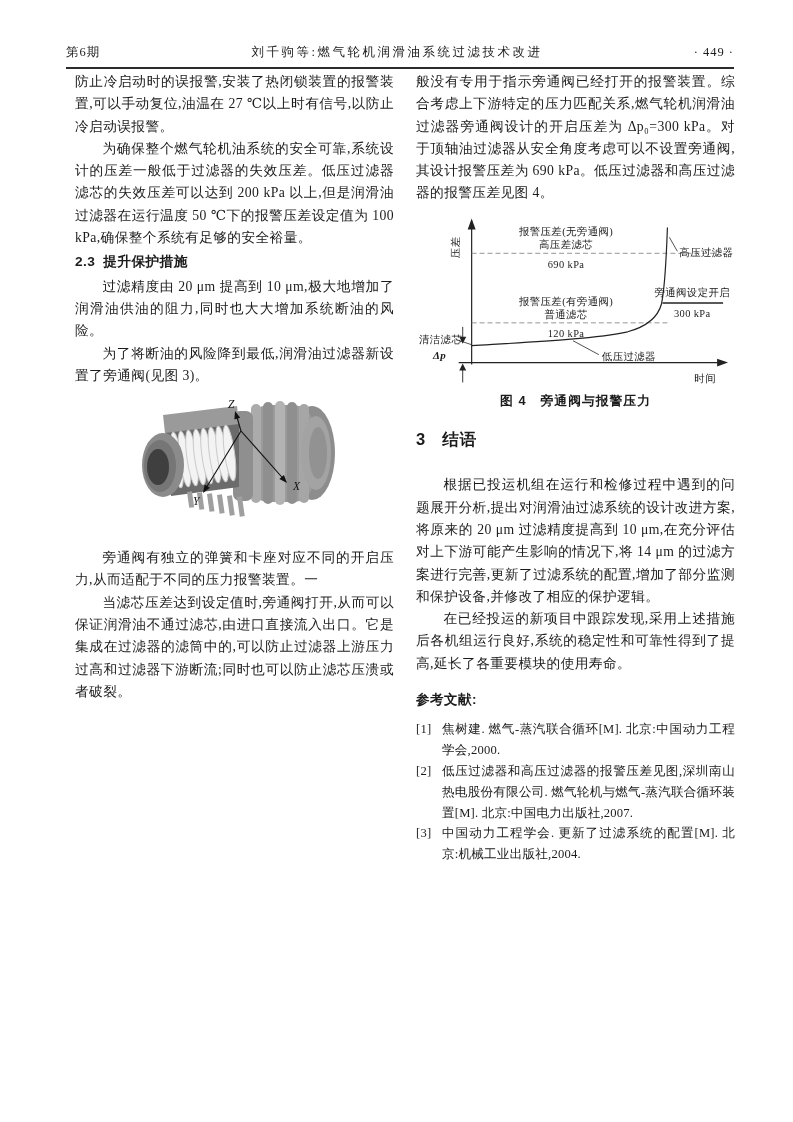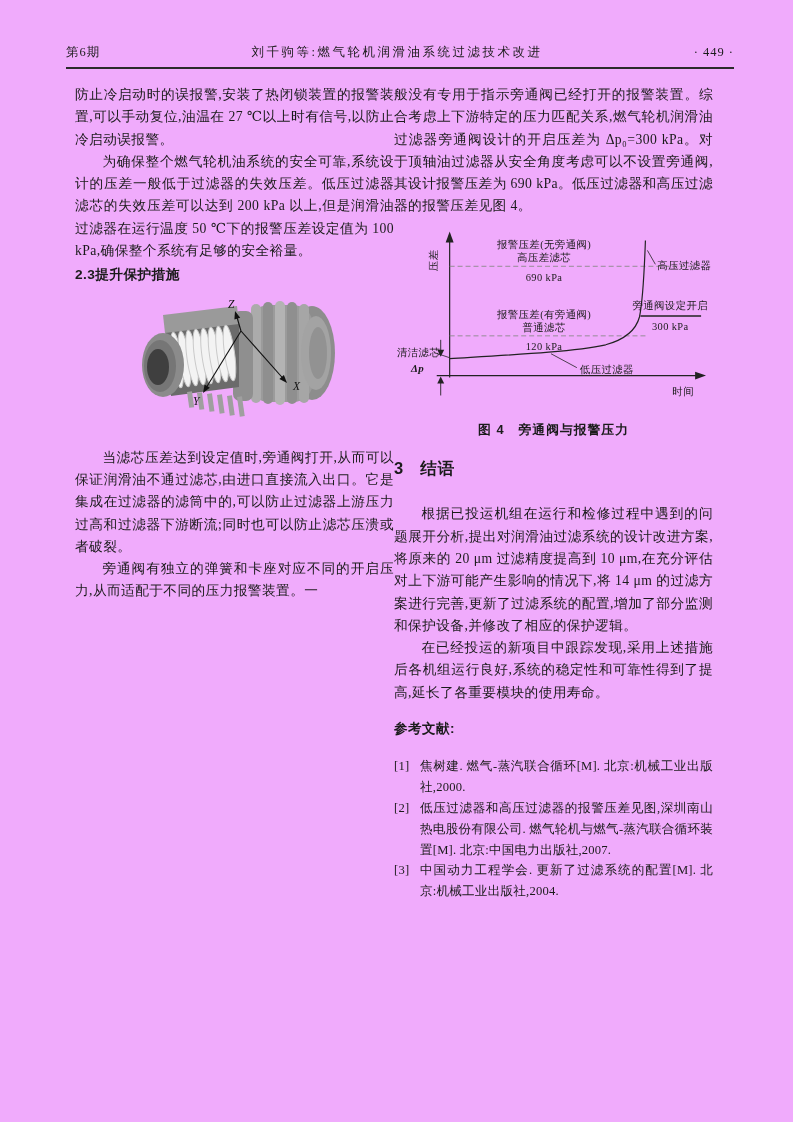--- a/index.html
+++ b/index.html
@@ -1,58 +1,58 @@
 <!DOCTYPE html>
 <html><head>
 <meta charset="utf-8">
 <style>
   html,body { margin:0; padding:0; background:#e9e9e9; }
   .page {
     position:relative; width:793px; height:1122px; margin:0 auto;
-    background:#f0abfc; overflow:hidden;
+    background:#ffffff; overflow:hidden;
     font-family:"Liberation Serif","DejaVu Serif",serif;
     color:#1b1b1b;
   }
   .header {
     position:absolute; left:66px; top:44px; width:668px;
     display:flex; justify-content:space-between; align-items:baseline;
     font-size:12.5px; letter-spacing:1px;
   }
   .header .running-title { letter-spacing:2.5px;text-align:right; }
   .header-rule {
     position:absolute; left:66px; top:67px; width:668px;
     border-top:2px solid #2b2b2b;
   }
   .content {
-    position:absolute; left:75px; top:84px; width:660px;
-    display:flex; 
+    position:absolute; left:75px; top:71px; width:660px;
+    display:flex; gap:22px;
   }
   .col { width:319px; font-size:13.7px; line-height:22.3px; text-align:justify; letter-spacing:0.4px; }
   .col p { margin:0; text-indent:2em; }
   .col p.flush { text-indent:0; }
   .subheading {
     font-family:"Liberation Sans","DejaVu Sans",sans-serif;
     font-weight:bold; font-size:13.7px; margin:2px 0; letter-spacing:0.4px;
   }
-  .subheading .num { margin-right:0; }
+  .subheading .num { margin-right:8px; }
   .section-heading {
     font-family:"Liberation Sans","DejaVu Sans",sans-serif;
     font-weight:bold; font-size:16.5px; margin:16px 0 24px; letter-spacing:1px;
   }
   .section-heading .num { margin-right:16px; }
   .figure { margin:8px 0 6px; text-align:center; }
   .figure svg { display:block; margin:0 auto; }
   .fig-caption {
     font-family:"Liberation Sans","DejaVu Sans",sans-serif;
-    font-weight:bold; font-size:12.8px; margin-top:19px; text-align:center; letter-spacing:1px;
+    font-weight:bold; font-size:12.8px; margin-top:3px; text-align:center; letter-spacing:1px;
   }
   .fig-caption .cap-label { margin-right:14px; }
   .refs-heading {
     font-family:"Liberation Sans","DejaVu Sans",sans-serif;
-    font-weight:bold; font-size:13.5px; margin:14px 0 16px; letter-spacing:0.5px;
+    font-weight:bold; font-size:13.5px; margin:14px 0 8px; letter-spacing:0.5px;
   }
   .ref-item { display:flex; font-size:12.6px; line-height:20.8px; letter-spacing:0.2px; }
   .ref-item .marker { flex:0 0 26px; }
   .ref-item .ref-text { flex:1; text-align:justify; }
   .chart-text { font-family:"Liberation Serif","DejaVu Serif",serif; font-size:10.5px; fill:#1b1b1b; }
   .chart-text-italic { font-family:"Liberation Serif","DejaVu Serif",serif; font-size:11px; font-style:italic; font-weight:bold; fill:#1b1b1b; }
   .axis-label-italic { font-family:"Liberation Serif","DejaVu Serif",serif; font-size:11.5px; font-style:italic; fill:#111; }
 </style>
 </head>
 <body>
@@ -67,20 +67,22 @@
   <div class="header-rule"></div>
 
   <div class="content">
 
     <div class="col">
       <p class="flush">防止冷启动时的误报警,安装了热闭锁装置的报警装置,可以手动复位,油温在 27 ℃以上时有信号,以防止冷启动误报警。</p>
       <p>为确保整个燃气轮机油系统的安全可靠,系统设计的压差一般低于过滤器的失效压差。低压过滤器滤芯的失效压差可以达到 200 kPa 以上,但是润滑油过滤器在运行温度 50 ℃下的报警压差设定值为 100 kPa,确保整个系统有足够的安全裕量。</p>
       <div class="subheading">
         <span class="num">2.3</span><span>提升保护措施</span>
       </div>
+      <p>过滤精度由 20 μm 提高到 10 μm,极大地增加了润滑油供油的阻力,同时也大大增加系统断油的风险。</p>
+      <p>为了将断油的风险降到最低,润滑油过滤器新设置了旁通阀(见图 3)。</p>
 
       <div class="figure">
         <svg width="212" height="146" viewBox="0 0 212 146">
 
           <ellipse cx="183" cy="58" rx="23" ry="47" fill="#8d8d8d"></ellipse>
           <rect x="120" y="10" width="64" height="97" rx="20" fill="#9b9b9b"></rect>
           <rect x="122" y="9" width="10" height="99" rx="5" fill="#ababab"></rect>
           <rect x="134" y="7" width="10" height="102" rx="5" fill="#8f8f8f"></rect>
           <rect x="146" y="6" width="10" height="104" rx="5" fill="#b3b3b3"></rect>
           <rect x="158" y="7" width="10" height="102" rx="5" fill="#8f8f8f"></rect>
@@ -119,22 +121,22 @@
           <line x1="112" y1="36" x2="155" y2="84.5" stroke="#111" stroke-width="1.1"></line>
           <polygon points="158,88 150.4,84 154.9,80" fill="#111"></polygon>
           <line x1="112" y1="36" x2="107" y2="19" stroke="#111" stroke-width="1.1"></line>
           <polygon points="106,16 111.2,22.8 105.4,24.6" fill="#111"></polygon>
           <text class="axis-label-italic" x="64" y="110">Y</text>
           <text class="axis-label-italic" x="164" y="95">X</text>
           <text class="axis-label-italic" x="99" y="13">Z</text>
         </svg>
       </div>
 
+      <p>旁通阀有独立的弹簧和卡座对应不同的开启压力,从而适配于不同的压力报警装置。一</p>
       <p>当滤芯压差达到设定值时,旁通阀打开,从而可以保证润滑油不通过滤芯,由进口直接流入出口。它是集成在过滤器的滤筒中的,可以防止过滤器上游压力过高和过滤器下游断流;同时也可以防止滤芯压溃或者破裂。</p>
-      <p>旁通阀有独立的弹簧和卡座对应不同的开启压力,从而适配于不同的压力报警装置。一</p>
     </div>
 
     <div class="col">
       <p class="flush">般没有专用于指示旁通阀已经打开的报警装置。综合考虑上下游特定的压力匹配关系,燃气轮机润滑油过滤器旁通阀设计的开启压差为 Δp₀=300 kPa。对于顶轴油过滤器从安全角度考虑可以不设置旁通阀,其设计报警压差为 690 kPa。低压过滤器和高压过滤器的报警压差见图 4。</p>
 
       <div class="figure">
         <svg width="318" height="174" viewBox="0 0 320 174">
 
           <line x1="55" y1="152" x2="55" y2="12" stroke="#222" stroke-width="1.2"></line>
           <polygon points="55,5 51,16 59,16" fill="#222"></polygon>
@@ -179,21 +181,21 @@
 
       <div class="section-heading">
         <span class="num">3</span><span>结语</span>
       </div>
       <p>根据已投运机组在运行和检修过程中遇到的问题展开分析,提出对润滑油过滤系统的设计改进方案,将原来的 20 μm 过滤精度提高到 10 μm,在充分评估对上下游可能产生影响的情况下,将 14 μm 的过滤方案进行完善,更新了过滤系统的配置,增加了部分监测和保护设备,并修改了相应的保护逻辑。</p>
       <p>在已经投运的新项目中跟踪发现,采用上述措施后各机组运行良好,系统的稳定性和可靠性得到了提高,延长了各重要模块的使用寿命。</p>
 
       <div class="refs-heading">参考文献:</div>
       <div class="ref-item">
         <span class="marker">[1]</span>
-        <span class="ref-text">焦树建. 燃气-蒸汽联合循环[M]. 北京:机械工业出版社,2000.</span>
+        <span class="ref-text">焦树建. 燃气-蒸汽联合循环[M]. 北京:中国动力工程学会,2000.</span>
       </div>
       <div class="ref-item">
         <span class="marker">[2]</span>
         <span class="ref-text">低压过滤器和高压过滤器的报警压差见图,深圳南山热电股份有限公司. 燃气轮机与燃气-蒸汽联合循环装置[M]. 北京:中国电力出版社,2007.</span>
       </div>
       <div class="ref-item">
         <span class="marker">[3]</span>
         <span class="ref-text">中国动力工程学会. 更新了过滤系统的配置[M]. 北京:机械工业出版社,2004.</span>
       </div>
     </div>

